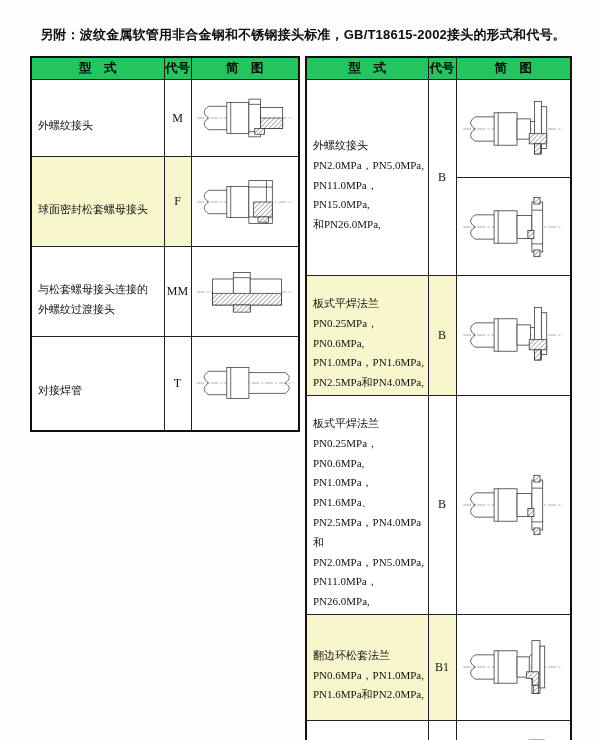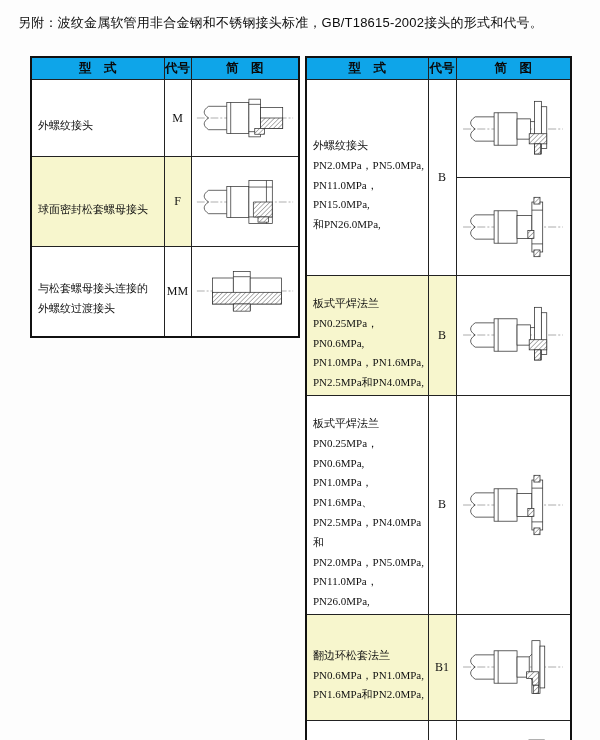--- a/index.html
+++ b/index.html
@@ -1,29 +1,29 @@
 <!DOCTYPE html>
 <html><head>
 <meta charset="utf-8">
 <style>
   html,body{margin:0;padding:0;}
   body{
     width:600px;height:740px;position:relative;background:#fdfdfd;
     font-family:"Liberation Serif","DejaVu Serif",serif;color:#111;overflow:hidden;
   }
   .title{
-    position:absolute;left:18px;top:14px;width:570px;
+    position:absolute;left:18px;top:26px;width:570px;
     font-family:"Liberation Sans","DejaVu Sans",sans-serif;
-    font-weight:normal;font-size:13px;letter-spacing:0.2px;color:#0c0c0c;
+    font-weight:bold;font-size:13px;letter-spacing:0.2px;color:#0c0c0c;text-align:center;
   }
   .tables{position:absolute;left:30px;top:56px;display:flex;gap:5px;align-items:flex-start;}
   table{border-collapse:collapse;table-layout:fixed;border:2px solid #111;background:#fff;}
   th,td{border:1px solid #222;padding:0;overflow:hidden;}
   th{
-    background:#0ea5e9;font-family:"Liberation Sans","DejaVu Sans",sans-serif;
+    background:#22c55e;font-family:"Liberation Sans","DejaVu Sans",sans-serif;
     font-weight:bold;font-size:12.5px;height:21px;color:#0a0a0a;
   }
   td.type{
     font-size:11px;line-height:1.8;padding:18px 2px 2px 6px;
     white-space:pre-line;vertical-align:middle;
   }
   td.code{text-align:center;vertical-align:middle;font-size:12px;}
   td.diag{vertical-align:middle;text-align:center;background:#fff;}
   tr.hl td.type, tr.hl td.code{background:#f7f6cd;margin-top:41px;}
   .dsvg{display:block;margin:0 auto;}
@@ -158,20 +158,31 @@
         </td>
       </tr>
       <tr style="height:90px">
         <td class="type">与松套螺母接头连接的
 外螺纹过渡接头</td>
         <td class="code">MM</td>
         <td class="diag">
           <svg class="dsvg" width="104" height="70" viewBox="0 0 160 90">
               <use href="#cl"></use>
               <use href="#nipMM"></use>
+            </svg>
+        </td>
+      </tr>
+      <tr style="height:94px">
+        <td class="type">对接焊管</td>
+        <td class="code">T</td>
+        <td class="diag">
+          <svg class="dsvg" width="104" height="70" viewBox="0 0 160 90">
+              <use href="#cl"></use>
+              <use href="#base"></use>
+              <use href="#endT"></use>
             </svg>
         </td>
       </tr>
     </tbody>
   </table>
 
   <table style="width:265px">
     <colgroup>
         <col style="width:122px">
         <col style="width:28px">

